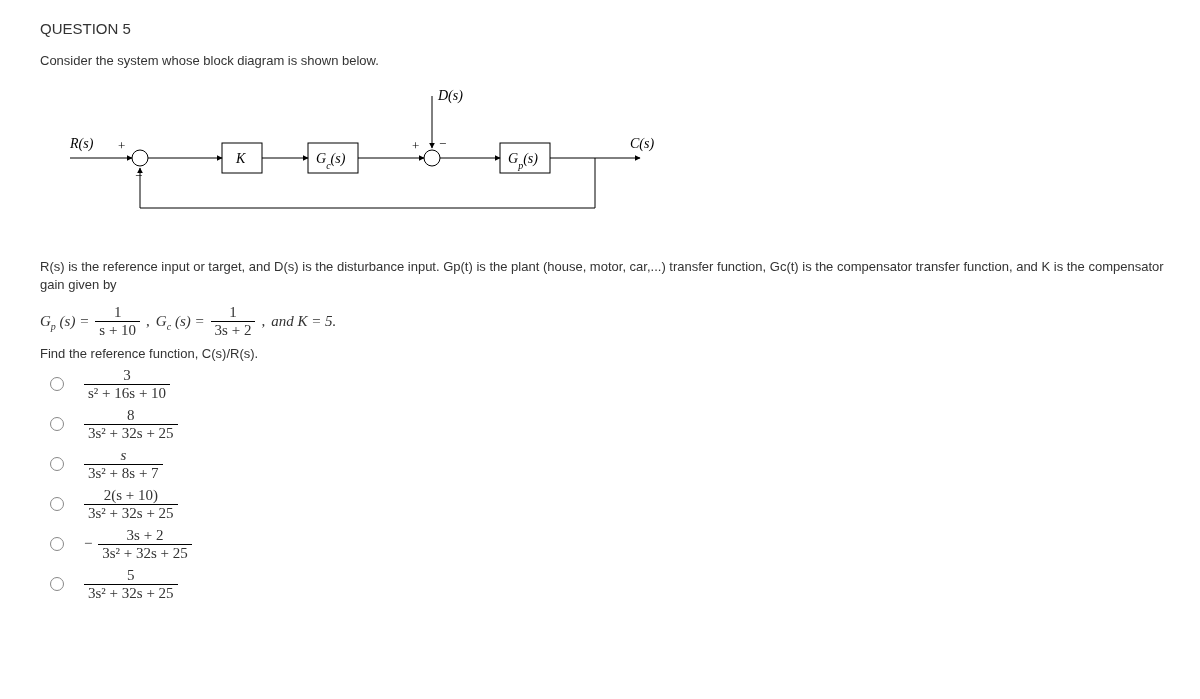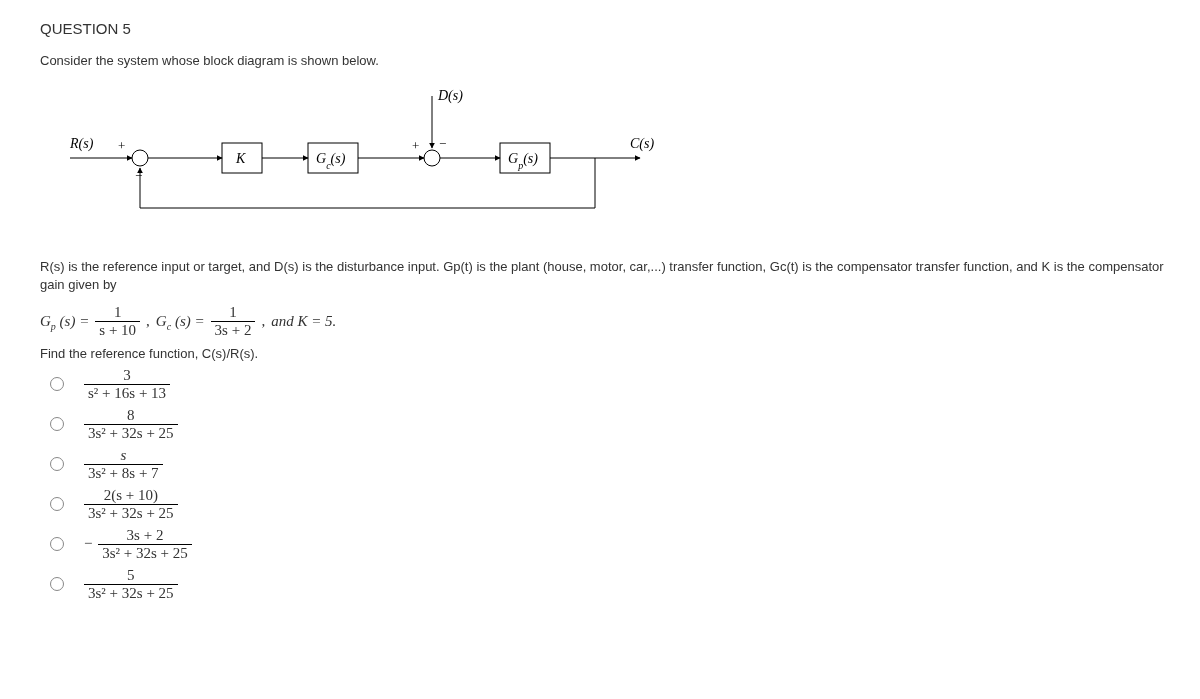--- a/index.html
+++ b/index.html
@@ -146,21 +146,21 @@
 
 <div class="instruction">Find the reference function, C(s)/R(s).</div>
 
 <div class="options">
 
   <div class="option-row">
     <div class="radio"></div>
     <div class="opt-math">
       <span class="frac">
         <span class="num">3</span>
-        <span class="den">s² + 16s + 13</span>
+        <span class="den">s² + 16s + 10</span>
       </span>
     </div>
   </div>
 
   <div class="option-row">
     <div class="radio"></div>
     <div class="opt-math">
       <span class="frac">
         <span class="num">8</span>
         <span class="den">3s² + 32s + 25</span>

